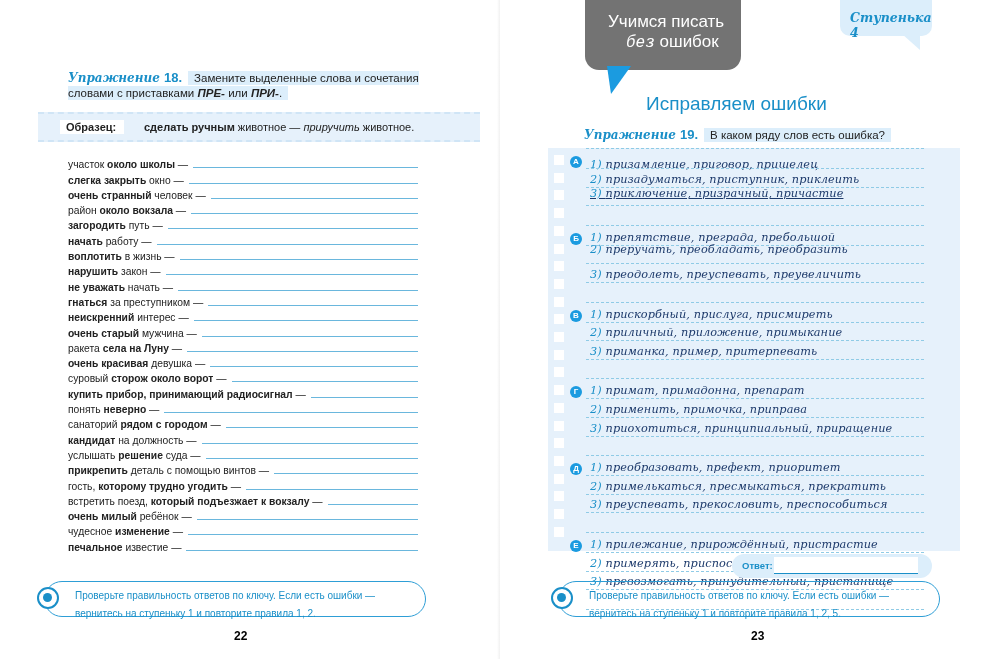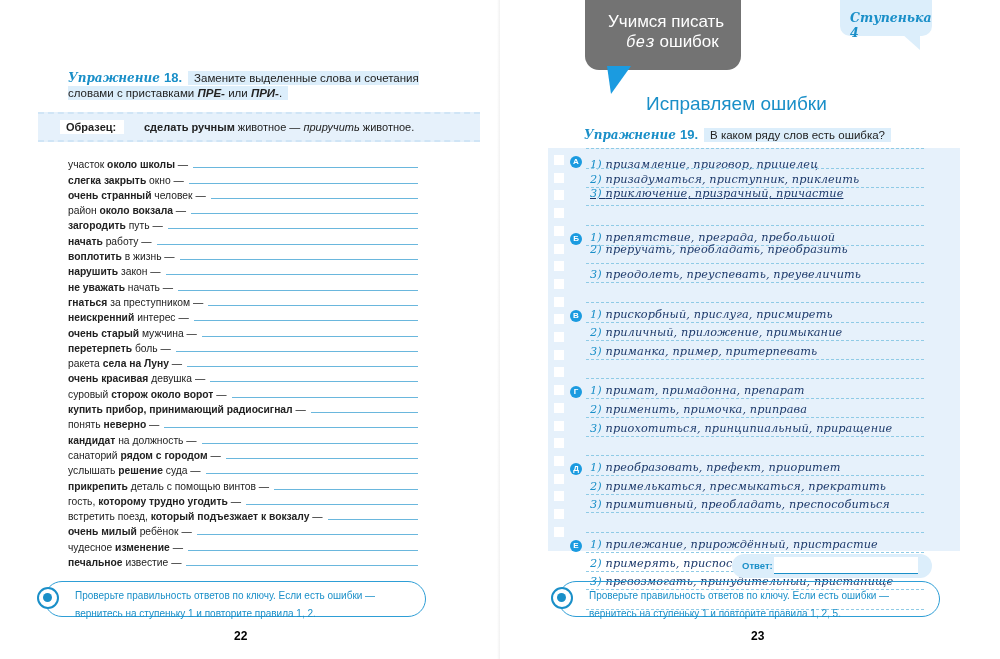--- a/index.html
+++ b/index.html
@@ -134,49 +134,45 @@
       </div>
       <div class="phrase">
         <span class="p-text"><b>неискренний</b><span> интерес</span><span> —</span></span>
         <span class="blank"></span>
       </div>
       <div class="phrase">
         <span class="p-text"><b>очень старый</b><span> мужчина</span><span> —</span></span>
         <span class="blank"></span>
       </div>
       <div class="phrase">
-        <span class="p-text"><b>перетерпеть</b><span> боль</span><span> —</span></span>
-        <span class="blank"></span>
-      </div>
-      <div class="phrase">
         <span class="p-text"><span>ракета </span><b>села на Луну</b><span> —</span></span>
         <span class="blank"></span>
       </div>
       <div class="phrase">
         <span class="p-text"><b>очень красивая</b><span> девушка</span><span> —</span></span>
         <span class="blank"></span>
       </div>
       <div class="phrase">
         <span class="p-text"><span>суровый </span><b>сторож около ворот</b><span> —</span></span>
         <span class="blank"></span>
       </div>
       <div class="phrase">
         <span class="p-text"><b>купить прибор, принимающий радиосигнал</b><span> —</span></span>
         <span class="blank"></span>
       </div>
       <div class="phrase">
         <span class="p-text"><span>понять </span><b>неверно</b><span> —</span></span>
         <span class="blank"></span>
       </div>
       <div class="phrase">
+        <span class="p-text"><span>санаторий </span><b>рядом с городом</b><span> —</span></span>
+        <span class="blank"></span>
+      </div>
+      <div class="phrase">
         <span class="p-text"><b>кандидат</b><span> на должность</span><span> —</span></span>
-        <span class="blank"></span>
-      </div>
-      <div class="phrase">
-        <span class="p-text"><span>санаторий </span><b>рядом с городом</b><span> —</span></span>
         <span class="blank"></span>
       </div>
       <div class="phrase">
         <span class="p-text"><span>услышать </span><b>решение</b><span> суда</span><span> —</span></span>
         <span class="blank"></span>
       </div>
       <div class="phrase">
         <span class="p-text"><b>прикрепить</b><span> деталь с помощью винтов</span><span> —</span></span>
         <span class="blank"></span>
       </div>
@@ -281,21 +277,21 @@
       <div class="hw" style="top: 255px;"><span class="n">2) </span><span>применить, примочка, приправа</span></div>
       <div class="ruled" style="top: 269px;"></div>
       <div class="hw" style="top: 273.6px;"><span class="n">3) </span><span>приохотиться, принципиальный, приращение</span></div>
       <div class="ruled" style="top: 287.6px;"></div>
       <div class="ruled" style="top: 307.2px;"></div>
       <div class="group-badge" style="top: 315.2px;">Д</div>
       <div class="hw" style="top: 313.2px;"><span class="n">1) </span><span>преобразовать, префект, приоритет</span></div>
       <div class="ruled" style="top: 327.2px;"></div>
       <div class="hw" style="top: 331.8px;"><span class="n">2) </span><span>примелькаться, пресмыкаться, прекратить</span></div>
       <div class="ruled" style="top: 345.8px;"></div>
-      <div class="hw" style="top: 350.4px;"><span class="n">3) </span><span>примитивный, преобладать, преспособиться</span></div>
+      <div class="hw" style="top: 350.4px;"><span class="n">3) </span><span>преуспевать, прекословить, преспособиться</span></div>
       <div class="ruled" style="top: 364.4px;"></div>
       <div class="ruled" style="top: 384px;"></div>
       <div class="group-badge" style="top: 392px;">Е</div>
       <div class="hw" style="top: 390px;"><span class="n">1) </span><span>прилежание, прирождённый, пристрастие</span></div>
       <div class="ruled" style="top: 404px;"></div>
       <div class="hw" style="top: 408.6px;"><span class="n">2) </span><span>примерять, приспособление, преуспеть</span></div>
       <div class="ruled" style="top: 422.6px;"></div>
       <div class="hw" style="top: 427.2px;"><span class="n">3) </span><span>превозмогать, принудительный, пристанище</span></div>
       <div class="ruled" style="top: 441.2px;"></div>
       <div class="ruled" style="top: 460.8px;"></div>

